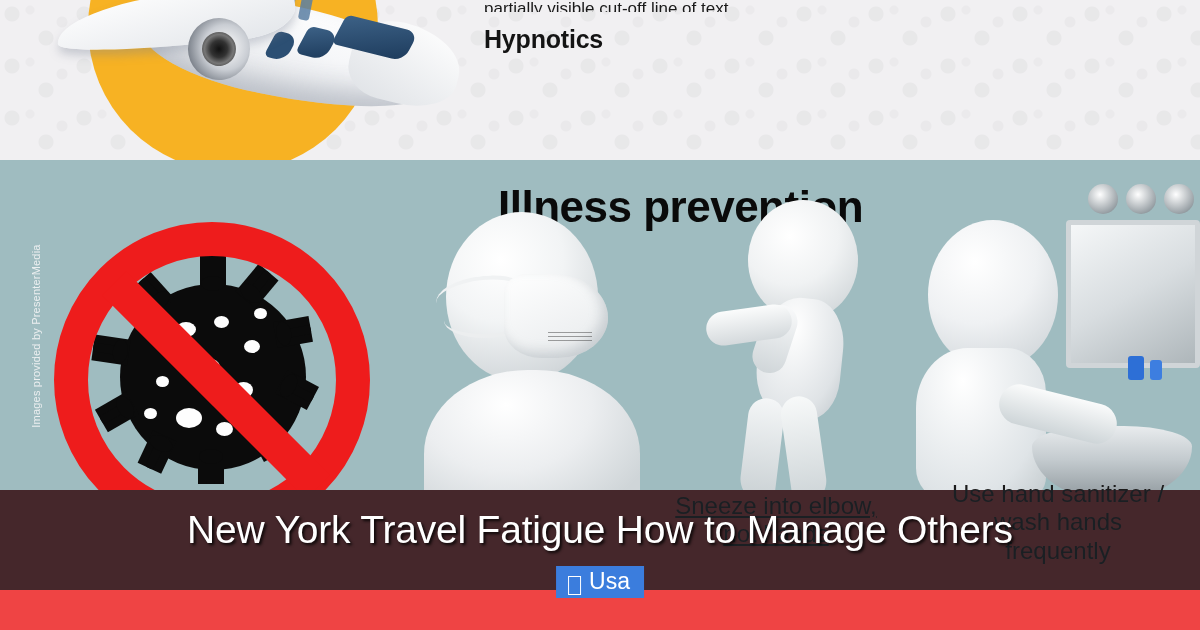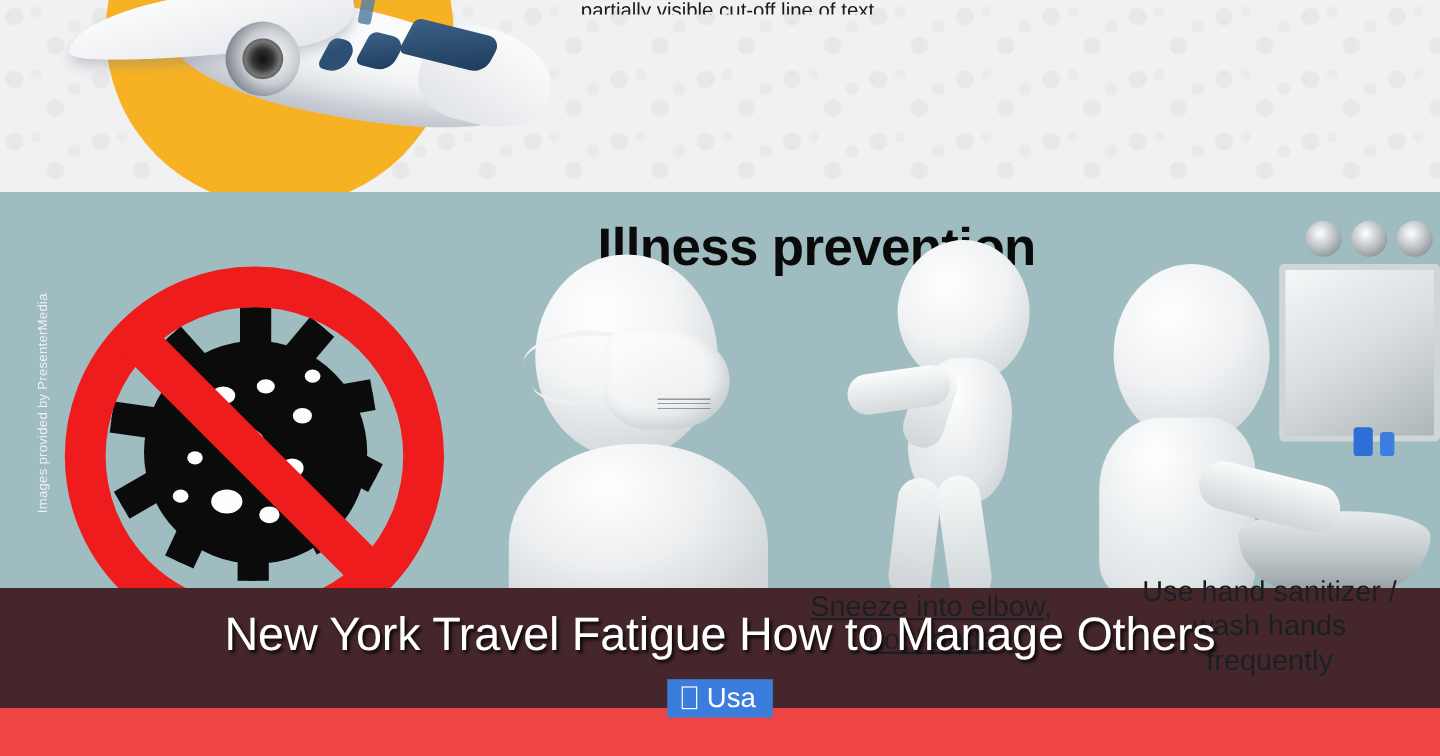--- a/index.html
+++ b/index.html
@@ -262,21 +262,21 @@
     position:absolute; left:0; top:508px; width:1200px;
     text-align:center; color:#ffffff; font-size:39px; font-weight:normal;
     letter-spacing:-.2px;
     text-shadow:2px 2px 3px rgba(0,0,0,.85);
     white-space:nowrap;
   }
   .ov-badge{
     position:absolute; left:50%; top:566px; transform:translateX(-50%);
     background:#3b7ddd; color:#ffffff; font-size:23px;
     padding:2px 14px 3px 12px; white-space:nowrap;
-    display:flex; align-items:center; gap:8px;
+    display:flex; align-items:flex-end; gap:8px;
   }
   .tofu{
     display:inline-block; width:13px; height:19px;
     border:1.6px solid #ffffff; background:transparent;
   }
 </style>
 </head>
 <body>
 
 <div id="stage">
@@ -301,20 +301,21 @@
       </div>
       <div class="cockpit-c"></div>
       <div class="cockpit-b"></div>
       <div class="cockpit-a"></div>
       <div class="wing"></div>
       <div class="engine"></div>
     </div>
 
     <div class="top-text">
       <div class="cut-line">partially visible cut-off line of text</div>
+      <div class="top-h">Hypnotics</div>
     </div>
   </div>
 
   <div class="sec-mid">
     <div class="mid-title">Illness prevention</div>
 
     <div class="virus-box">
       <div class="virus-core"></div>
       <div class="spike" style="left:152px;top:34px;width:26px;height:36px;transform:rotate(0deg)">
           <div class="stem"></div>

